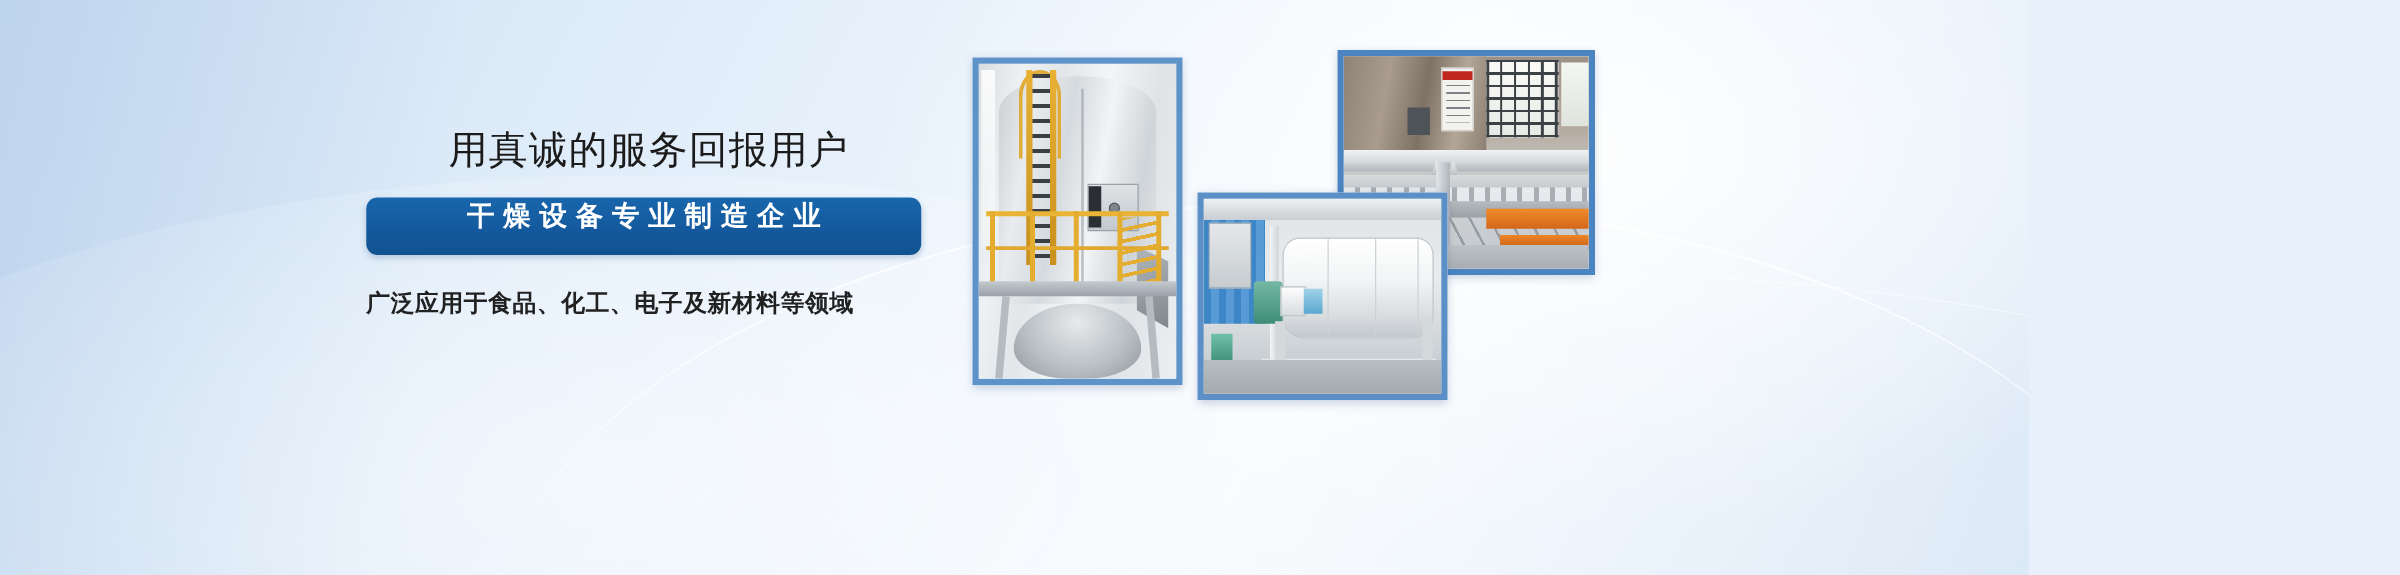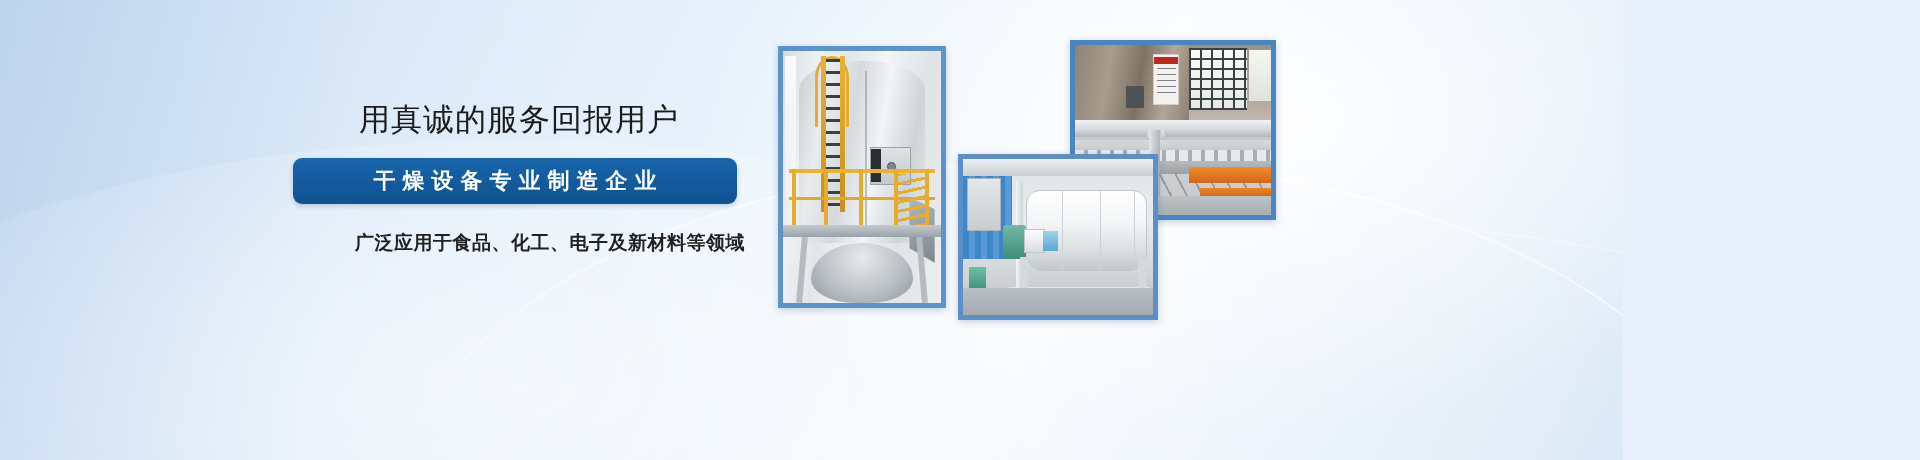--- a/index.html
+++ b/index.html
@@ -47,30 +47,30 @@
 
   .headline {
     font-size:31px; line-height:1; letter-spacing:1px; color:#1b1b1b;
     font-weight:400; text-align:center; white-space:nowrap;
   }
 
   .pill {
     margin-top:23px; height:46px; width:444px;
     background:linear-gradient(180deg,#1966ac 0%,#14599d 55%,#10538f 100%);
     border-radius:9px;
-    display:flex; align-items:center; justify-content:center;
+    display:flex; align-items:flex-start; justify-content:center;
     box-shadow:0 2px 5px rgba(18,70,124,0.22);
   }
   .pill-text {
     color:#ffffff; font-size:22px; font-weight:700;
     letter-spacing:7px; text-indent:7px; white-space:nowrap;
   }
 
   .subline {
-    margin-top:26px; text-align:right;
+    margin-top:26px; text-align:left;
     font-size:19px; font-weight:700; color:#212121;
     letter-spacing:0.5px; white-space:nowrap;
   }
 
   
   .photo {
     position:absolute; overflow:hidden; background:#fff;
     border:5px solid #5b8fc6;
     box-shadow:0 2px 7px rgba(40,80,130,0.25);
   }

